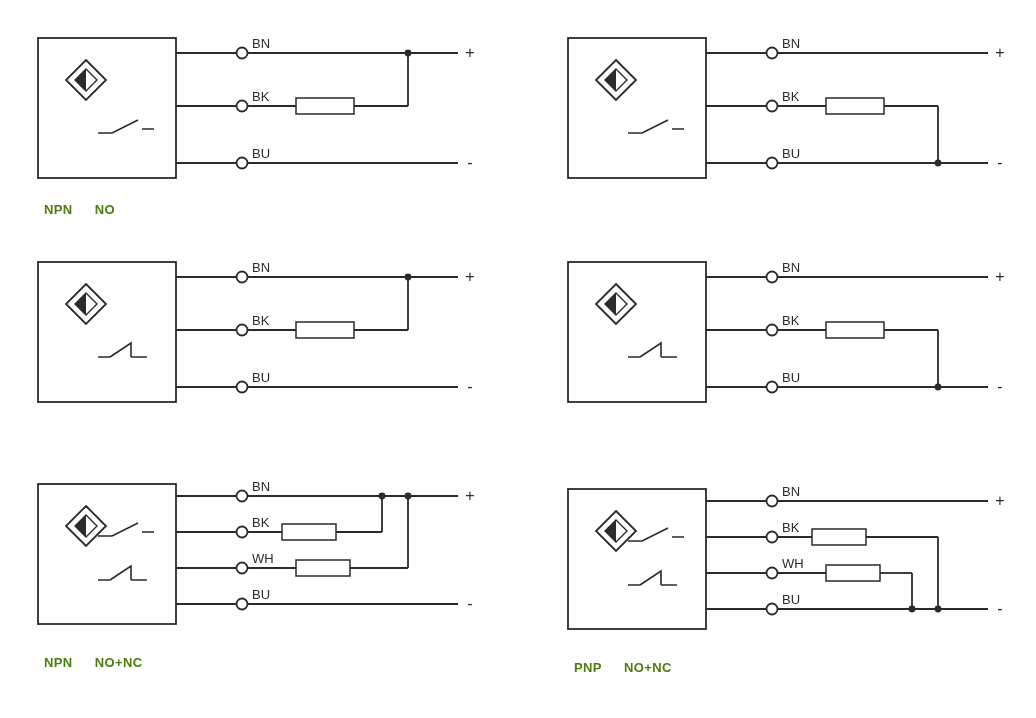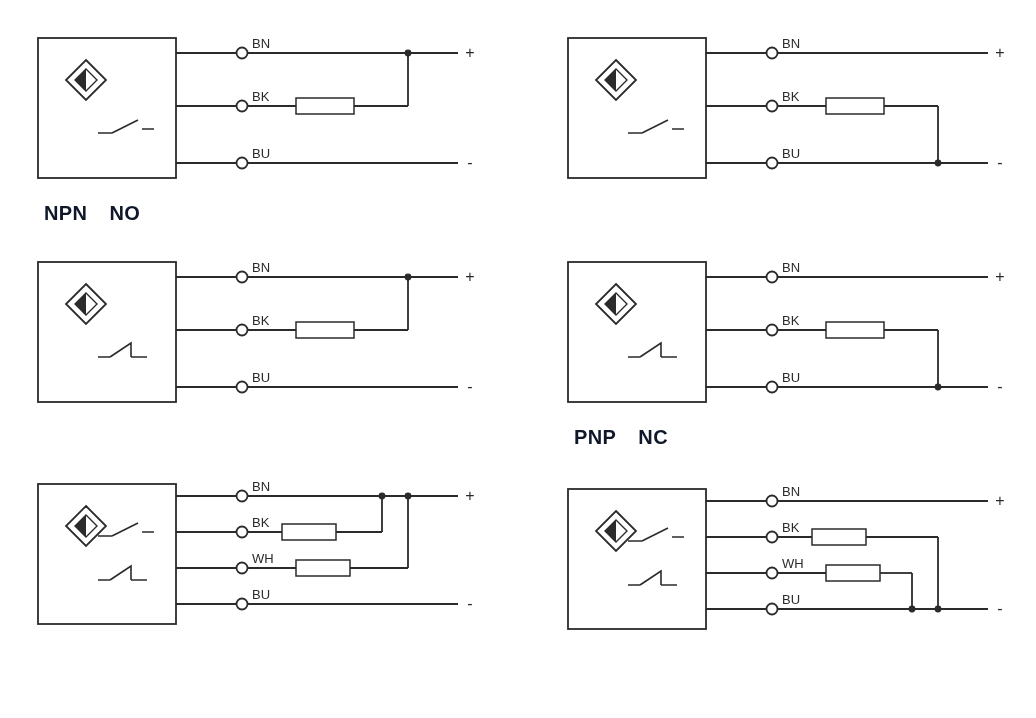--- a/index.html
+++ b/index.html
@@ -8,23 +8,23 @@
     background:#ffffff;
     font-family:"Liberation Sans", sans-serif;
     overflow:hidden;
   }
   .stage{position:relative;width:1036px;height:532px;background:#ffffff;}
   .cell{position:absolute;}
   .cell svg{display:block;}
   .diagram-label{
     margin-top:2px;
     padding-left:14px;
-    font-size:20px;
+    font-size:13px;
     font-weight:700;
-    color:#0f172a;
+    color:#4d7c0f;
     letter-spacing:0.4px;
   }
   .diagram-label .fn{margin-left:22px;}
   svg text{font-family:"Liberation Sans", sans-serif;}
 </style>
 </head>
 <body>
 
 <div class="stage">
 
@@ -140,21 +140,20 @@
         <rect x="266" y="70" width="58" height="16" fill="#ffffff" stroke="#2b2b2b" stroke-width="1.5"></rect>
         <line x1="324" y1="78" x2="378" y2="78" stroke="#2b2b2b" stroke-width="1.8"></line>
         <line x1="378" y1="78" x2="378" y2="135" stroke="#2b2b2b" stroke-width="1.8"></line>
         <circle cx="378" cy="135" r="3.4" fill="#2b2b2b"></circle>
         <line x1="146" y1="135" x2="206.5" y2="135" stroke="#2b2b2b" stroke-width="1.8"></line>
         <circle cx="212" cy="135" r="5.5" fill="#ffffff" stroke="#2b2b2b" stroke-width="1.8"></circle>
         <text x="222" y="130" font-size="13" fill="#2b2b2b">BU</text>
         <line x1="217.5" y1="135" x2="428" y2="135" stroke="#2b2b2b" stroke-width="1.8"></line>
         <text x="440" y="140" font-size="16" text-anchor="middle" fill="#2b2b2b">-</text>
       </svg>
-    <div class="diagram-label"><span>PNP</span><span class="fn">NC</span></div>
   </div>
 
   <div class="cell" style="left:30px;top:476px">
     <svg viewBox="0 0 470 177" width="470" height="177">
         <rect x="8" y="8" width="138" height="140" fill="none" stroke="#2b2b2b" stroke-width="1.8"></rect>
         <g>
           <path d="M56 30 L76 50 L56 70 L36 50 Z" fill="none" stroke="#2b2b2b" stroke-width="1.8"></path>
           <path d="M56 39 L67 50 L56 61 L45 50 Z" fill="none" stroke="#2b2b2b" stroke-width="1.4"></path>
           <path d="M56 39 L45 50 L56 61 Z" fill="#2b2b2b" stroke="none"></path>
         </g>
@@ -180,20 +179,21 @@
         <rect x="266" y="84" width="54" height="16" fill="#ffffff" stroke="#2b2b2b" stroke-width="1.5"></rect>
         <line x1="320" y1="92" x2="378" y2="92" stroke="#2b2b2b" stroke-width="1.8"></line>
         <line x1="378" y1="92" x2="378" y2="20" stroke="#2b2b2b" stroke-width="1.8"></line>
         <circle cx="378" cy="20" r="3.4" fill="#2b2b2b"></circle>
         <line x1="146" y1="128" x2="206.5" y2="128" stroke="#2b2b2b" stroke-width="1.8"></line>
         <circle cx="212" cy="128" r="5.5" fill="#ffffff" stroke="#2b2b2b" stroke-width="1.8"></circle>
         <text x="222" y="123" font-size="13" fill="#2b2b2b">BU</text>
         <line x1="217.5" y1="128" x2="428" y2="128" stroke="#2b2b2b" stroke-width="1.8"></line>
         <text x="440" y="133" font-size="16" text-anchor="middle" fill="#2b2b2b">-</text>
       </svg>
+    <div class="diagram-label"><span>NPN</span><span class="fn">NO+NC</span></div>
   </div>
 
   <div class="cell" style="left:560px;top:481px">
     <svg viewBox="0 0 470 177" width="470" height="177">
         <rect x="8" y="8" width="138" height="140" fill="none" stroke="#2b2b2b" stroke-width="1.8"></rect>
         <g>
           <path d="M56 30 L76 50 L56 70 L36 50 Z" fill="none" stroke="#2b2b2b" stroke-width="1.8"></path>
           <path d="M56 39 L67 50 L56 61 L45 50 Z" fill="none" stroke="#2b2b2b" stroke-width="1.4"></path>
           <path d="M56 39 L45 50 L56 61 Z" fill="#2b2b2b" stroke="none"></path>
         </g>
@@ -219,15 +219,16 @@
         <rect x="266" y="84" width="54" height="16" fill="#ffffff" stroke="#2b2b2b" stroke-width="1.5"></rect>
         <line x1="320" y1="92" x2="352" y2="92" stroke="#2b2b2b" stroke-width="1.8"></line>
         <line x1="352" y1="92" x2="352" y2="128" stroke="#2b2b2b" stroke-width="1.8"></line>
         <circle cx="352" cy="128" r="3.4" fill="#2b2b2b"></circle>
         <line x1="146" y1="128" x2="206.5" y2="128" stroke="#2b2b2b" stroke-width="1.8"></line>
         <circle cx="212" cy="128" r="5.5" fill="#ffffff" stroke="#2b2b2b" stroke-width="1.8"></circle>
         <text x="222" y="123" font-size="13" fill="#2b2b2b">BU</text>
         <line x1="217.5" y1="128" x2="428" y2="128" stroke="#2b2b2b" stroke-width="1.8"></line>
         <text x="440" y="133" font-size="16" text-anchor="middle" fill="#2b2b2b">-</text>
       </svg>
+    <div class="diagram-label"><span>PNP</span><span class="fn">NO+NC</span></div>
   </div>
 
 </div>
 
 </body></html>

